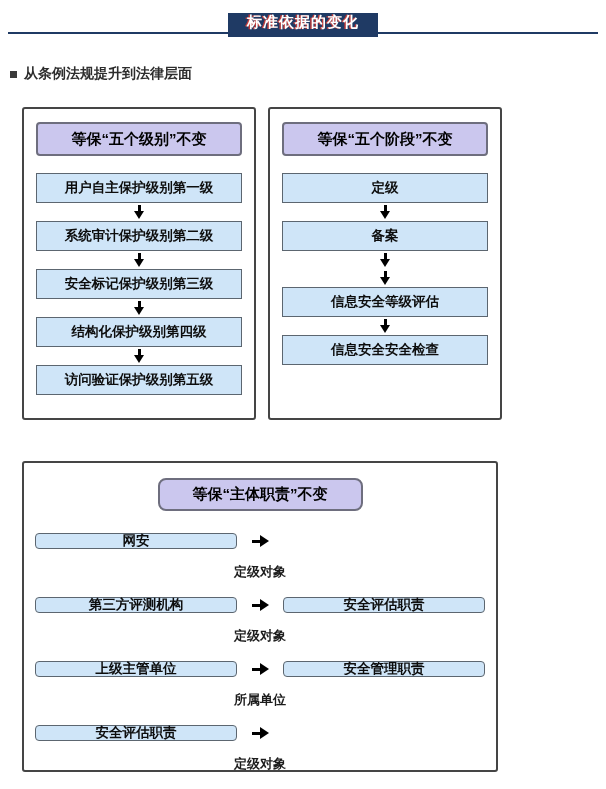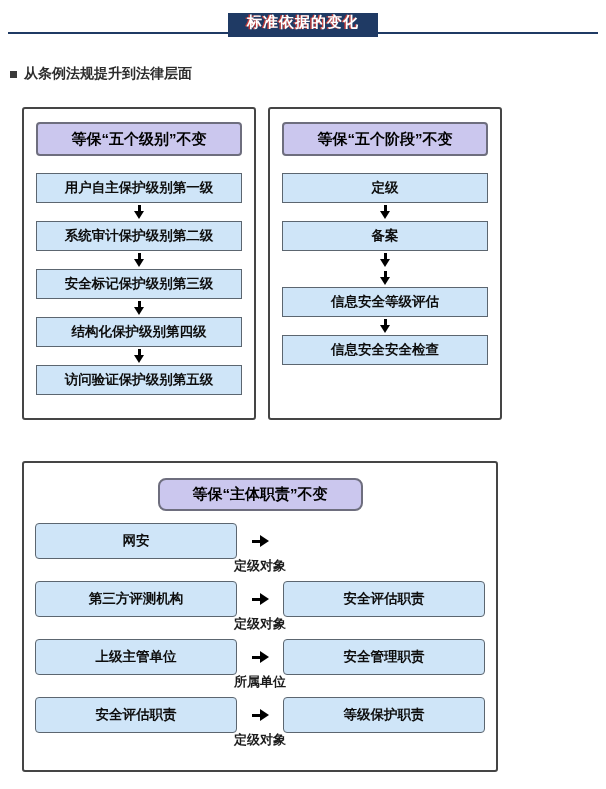--- a/index.html
+++ b/index.html
@@ -81,40 +81,40 @@
   }
   .resp-header {
     width:205px; height:33px; margin:0 auto 14px auto; box-sizing:border-box;
     background:#cbc7ee; border:2px solid #6e6e7e; border-radius:8px;
     display:flex; align-items:center; justify-content:center;
     font-size:15px; font-weight:bold; color:#000; white-space:nowrap;
   }
   .resp-group { margin-bottom:8px; }
   .resp-row { display:flex; align-items:center; height:32px; }
   .resp-box {
-    height:36px; box-sizing:border-box;
+    height:16px; box-sizing:border-box;
     background:#cfe5f8; border:1.5px solid #5c6670; border-radius:4px;
     display:flex; align-items:center; justify-content:center;
     font-size:13.5px; font-weight:600; color:#0d0d0d; white-space:nowrap;
   }
   .resp-left  { width:202px; flex:0 0 auto; }
   .resp-arrowcol { flex:0 0 46px; display:flex; align-items:center; justify-content:center; }
   .resp-right { width:202px; flex:0 0 auto; }
   .arr-right { position:relative; width:17px; height:13px; }
   .arr-right::before {
     content:""; position:absolute; left:0; top:5px;
     width:9px; height:3px; background:#000;
   }
   .arr-right::after {
     content:""; position:absolute; left:8px; top:0; width:0; height:0;
     border-top:6.5px solid transparent; border-bottom:6.5px solid transparent;
     border-left:9px solid #000;
   }
   .resp-caption {
-    width:100px; margin-left:175px; margin-top:0;
+    width:100px; margin-left:175px; margin-top:6px;
     text-align:center; font-size:13px; font-weight:600; color:#1c1c1c;
     white-space:nowrap;
   }
 </style>
 </head>
 <body>
 
 <div class="banner-wrap">
   <div class="banner-line"></div>
   <div class="banner-box">
@@ -206,17 +206,16 @@
     </div>
     <div class="resp-caption">所属单位</div>
   </div>
 
   <div class="resp-group">
     <div class="resp-row">
       <div class="resp-box resp-left">安全评估职责</div>
       <div class="resp-arrowcol">
           <span class="arr-right"></span>
         </div>
-      <div class="resp-box resp-right">等级保护职责</div>
     </div>
     <div class="resp-caption">定级对象</div>
   </div>
 </div>
 
 </body></html>

